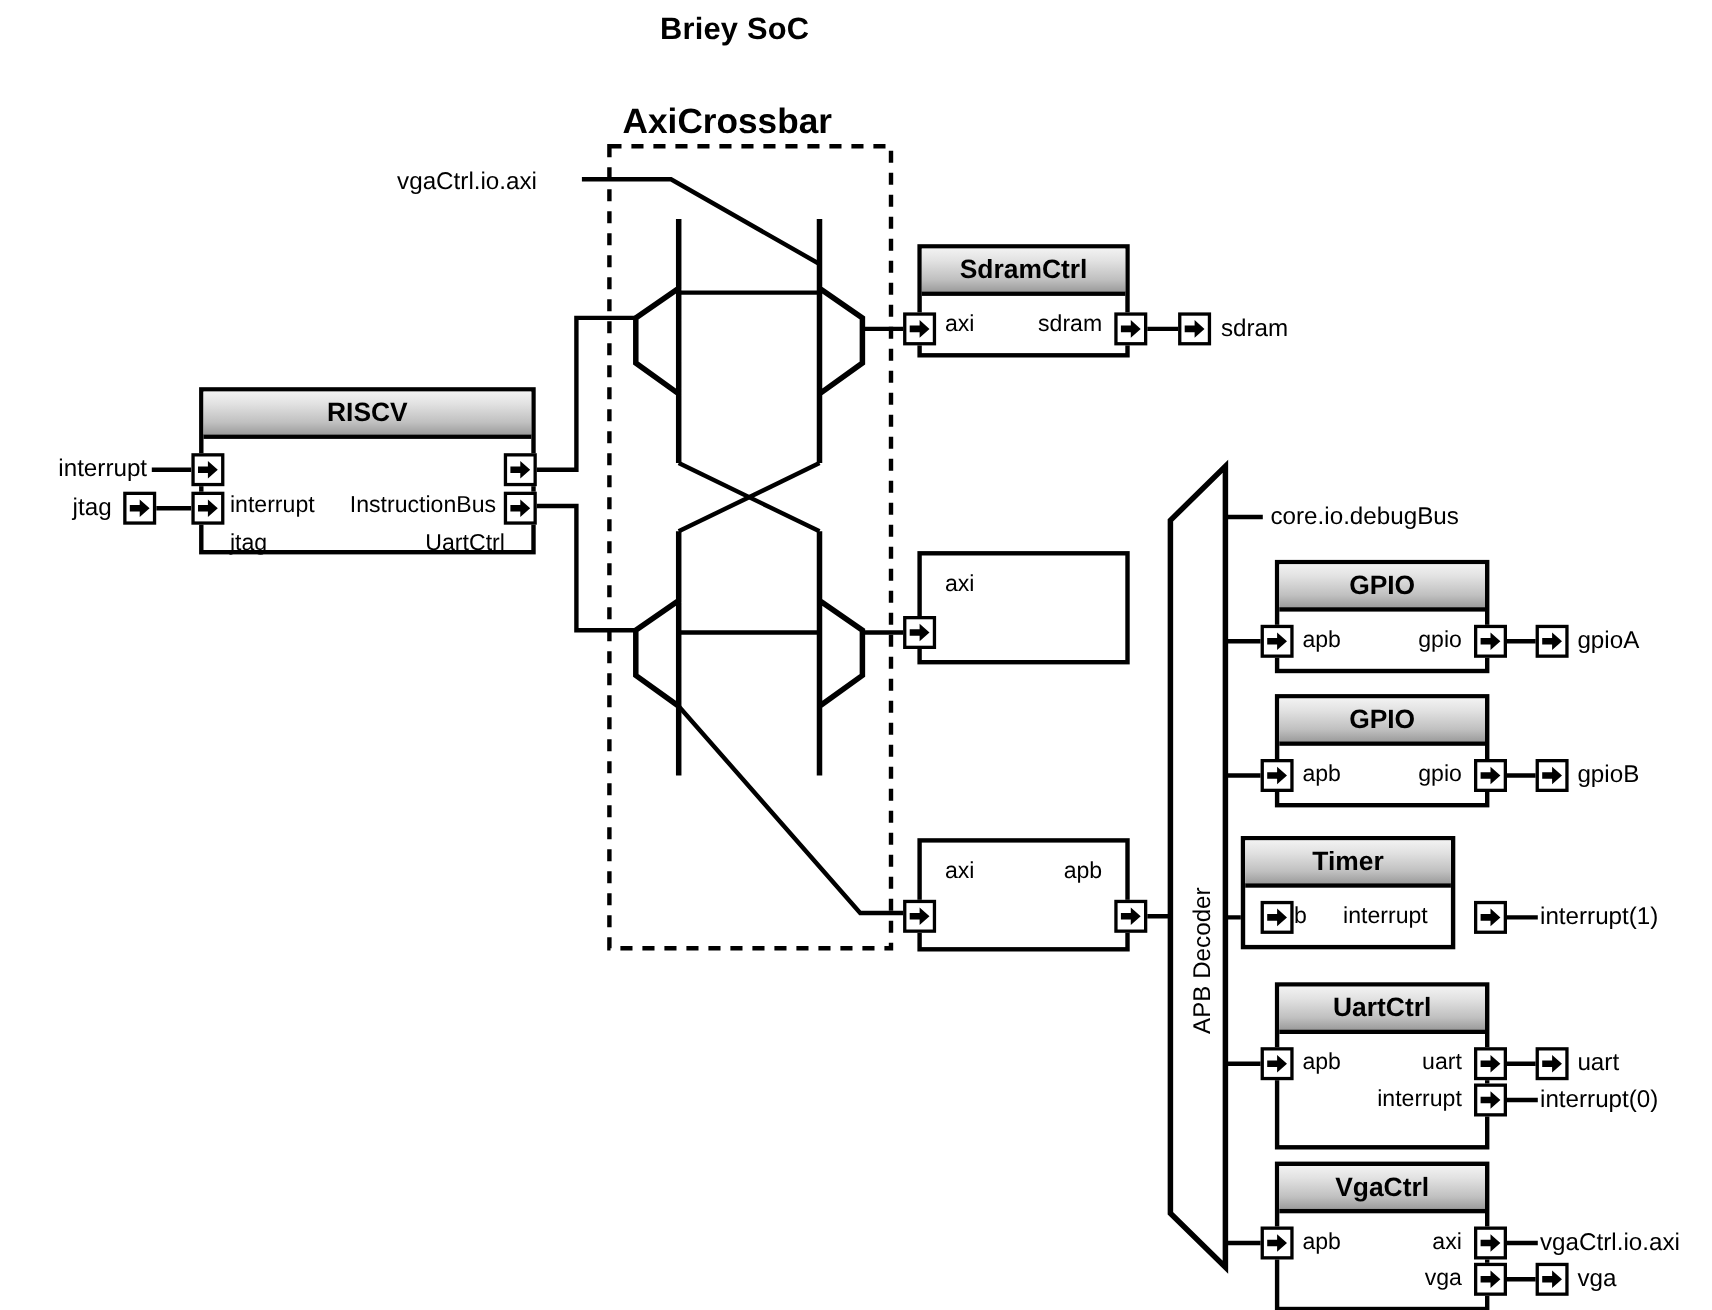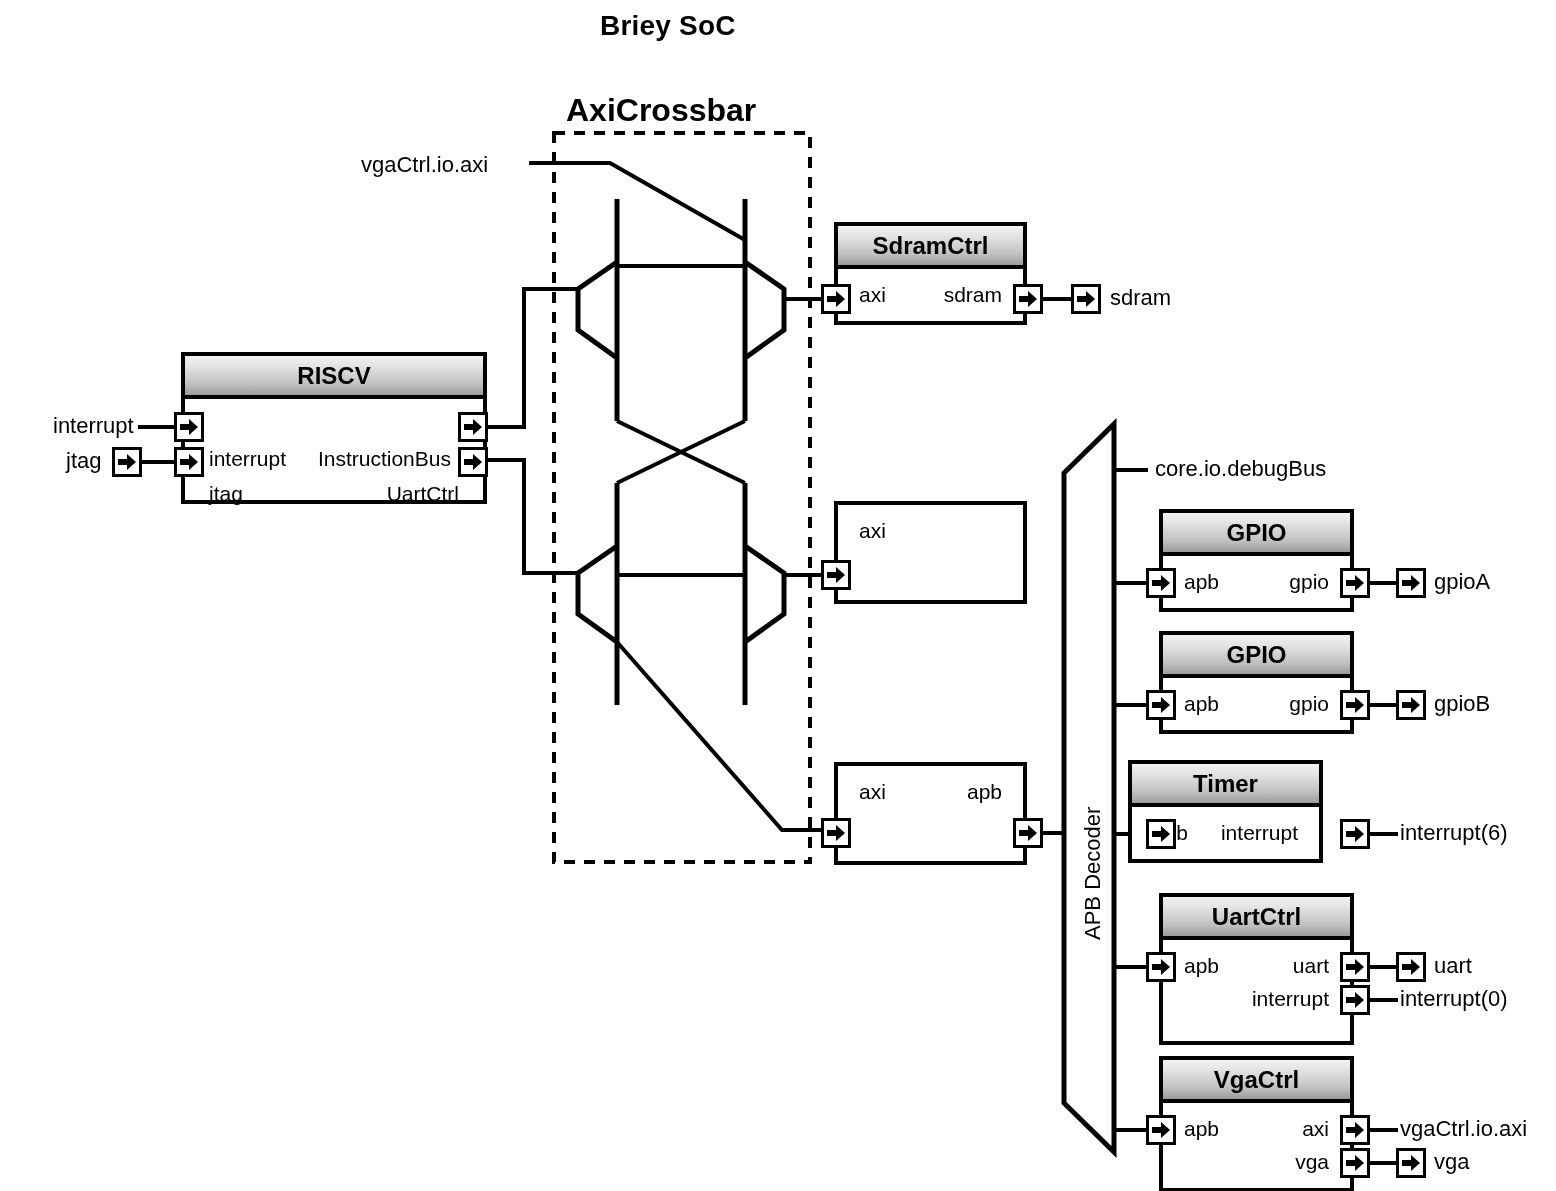--- a/index.html
+++ b/index.html
@@ -314,19 +314,19 @@
     <svg viewBox="0 0 24 24">
         <polygon points="3,9 12,9 12,4 21,12 12,20 12,15 3,15" fill="#000"></polygon>
       </svg>
     </div>
 
   <div class="netlabel" style="left:53px;top:413px;">interrupt</div>
   <div class="netlabel" style="left:66px;top:448px;">jtag</div>
   <div class="netlabel" style="left:1110px;top:285px;">sdram</div>
   <div class="netlabel" style="left:1434px;top:569px;">gpioA</div>
   <div class="netlabel" style="left:1434px;top:691px;">gpioB</div>
-  <div class="netlabel" style="left:1400px;top:820px;">interrupt(6)</div>
+  <div class="netlabel" style="left:1400px;top:820px;">interrupt(1)</div>
   <div class="netlabel" style="left:1434px;top:953px;">uart</div>
   <div class="netlabel" style="left:1400px;top:986px;">interrupt(0)</div>
   <div class="netlabel" style="left:1400px;top:1116px;">vgaCtrl.io.axi</div>
   <div class="netlabel" style="left:1434px;top:1149px;">vga</div>
 
 </div>
 
 </body></html>

